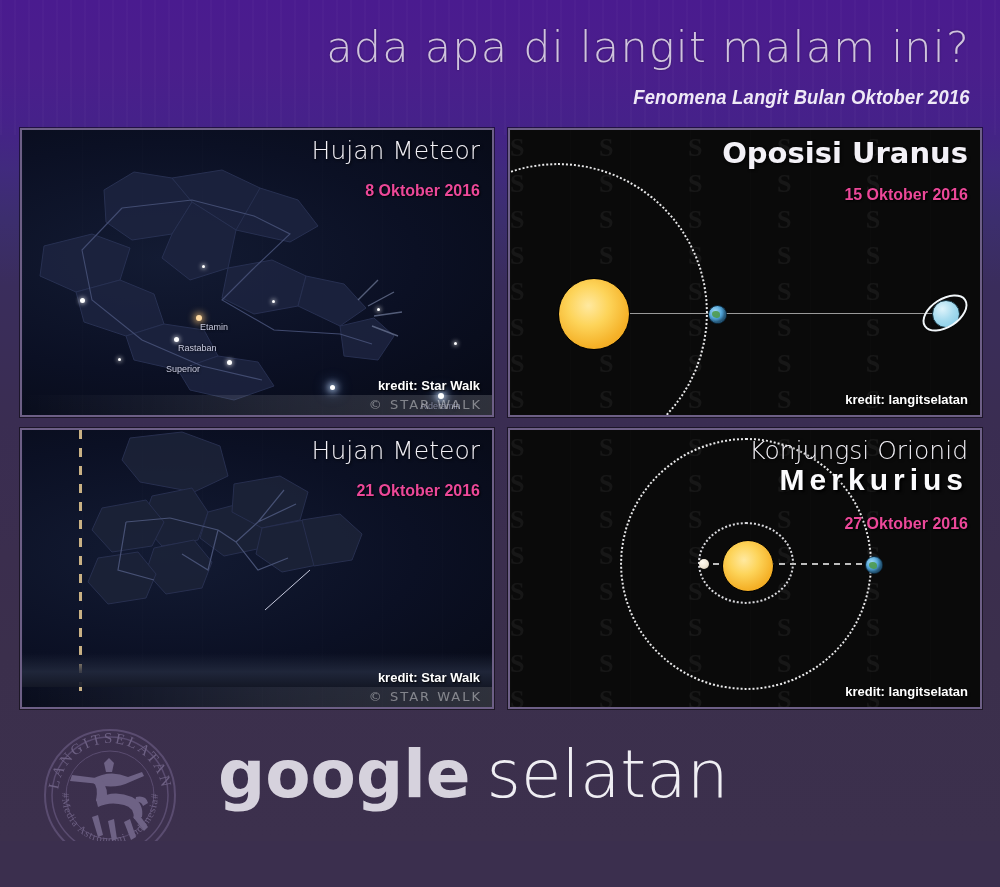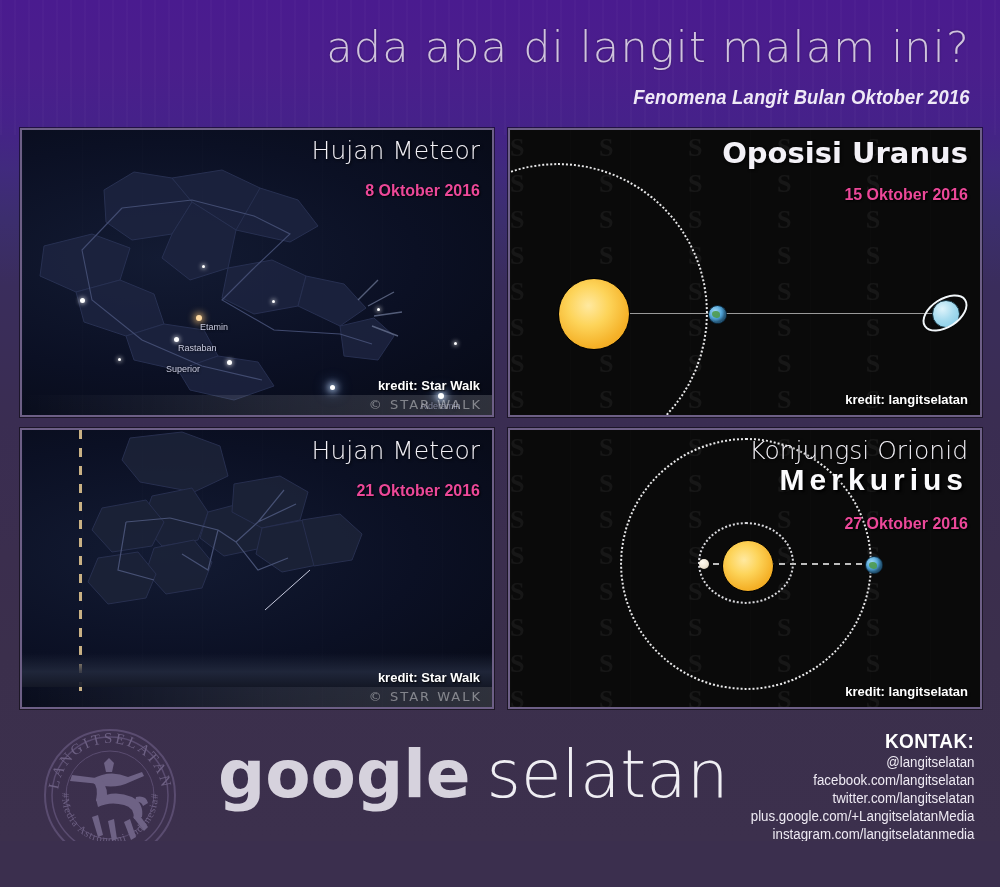--- a/index.html
+++ b/index.html
@@ -361,21 +361,13 @@
       <path d="M56,88 l5,20 -5,2 -6,-20 z"></path>
       <path d="M72,92 l3,20 -5,2 -4,-20 z"></path>
       <path d="M88,92 l6,18 -5,3 -7,-18 z"></path>
       <path d="M96,86 l10,14 -4,4 -11,-14 z"></path>
       <path d="M94,70 q10,-2 12,6 l-5,3 q-2,-5 -8,-4 z"></path>
     </g>
   </svg>
 
   <div class="brand"><b>google</b><span>selatan</span></div>
 
-  <div class="contact">
-    <div class="k">KONTAK:</div>
-    <div class="l">@langitselatan</div>
-    <div class="l">facebook.com/langitselatan</div>
-    <div class="l">twitter.com/langitselatan</div>
-    <div class="l">plus.google.com/+LangitselatanMedia</div>
-    <div class="l">instagram.com/langitselatanmedia</div>
-  </div>
 </div>
 
 </body></html>

